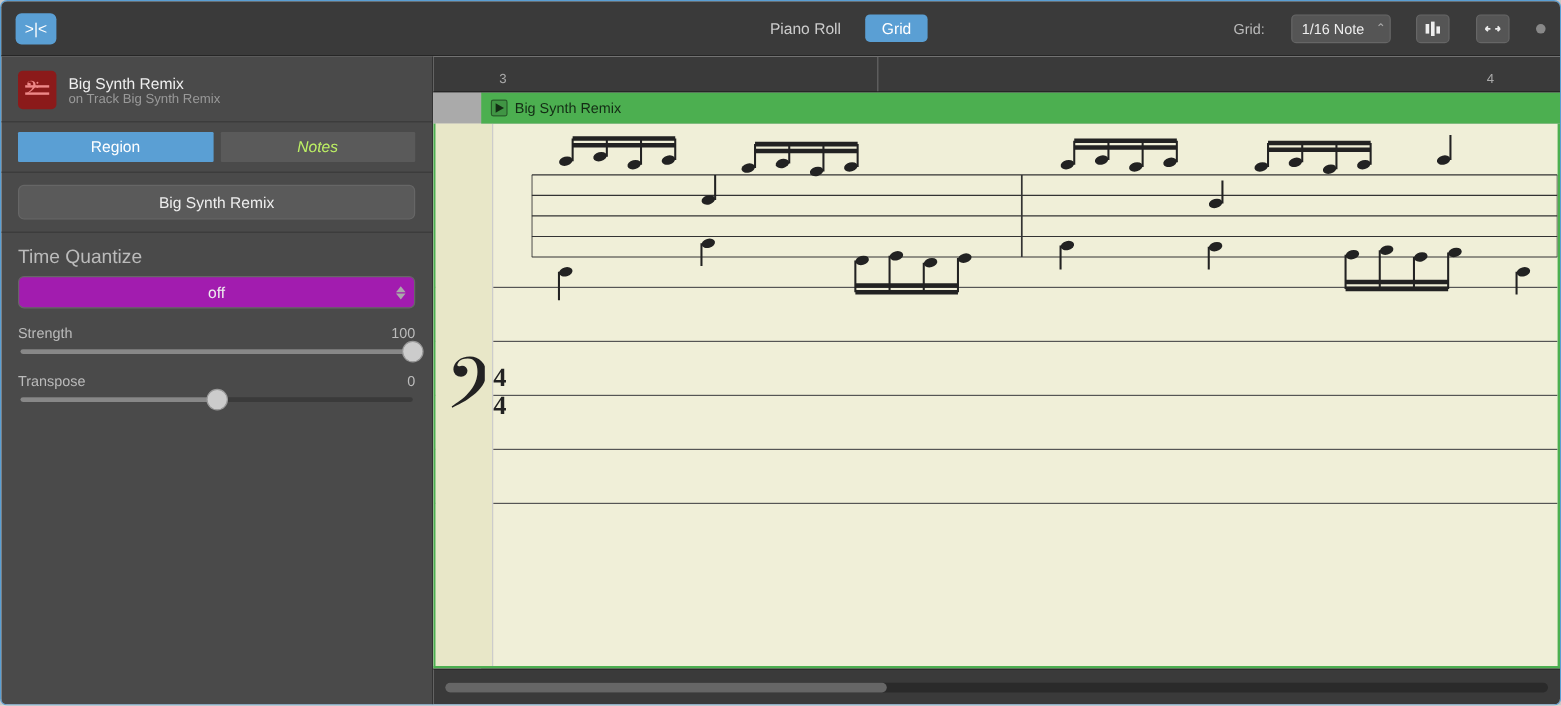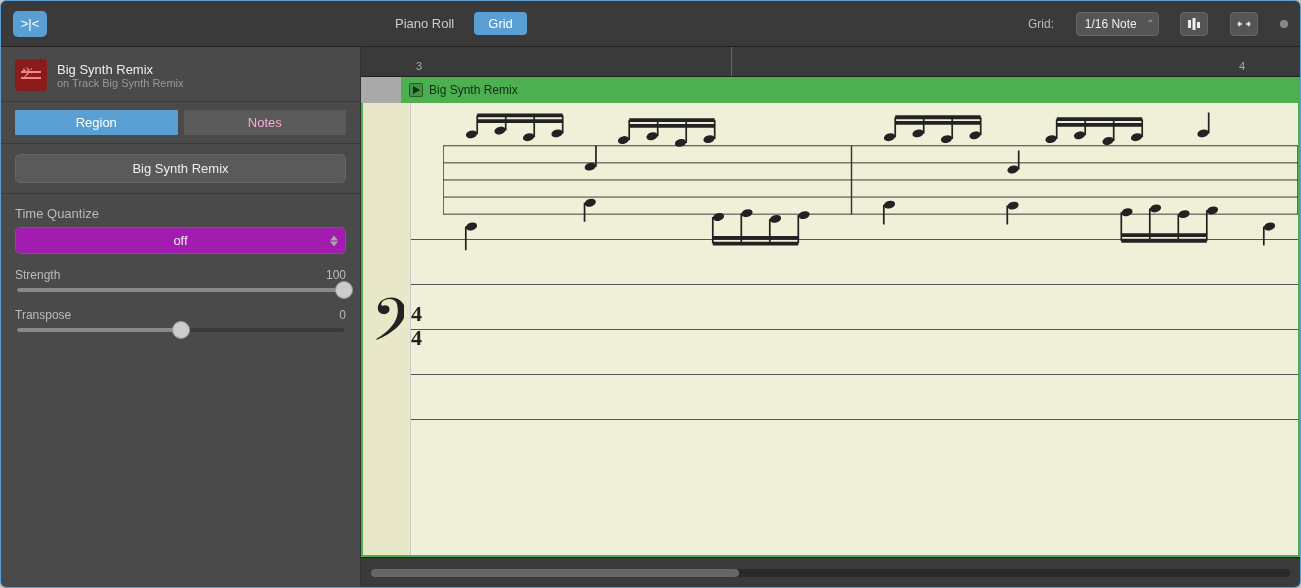--- a/index.html
+++ b/index.html
@@ -51,21 +51,21 @@
       align-items: center;
       justify-content: center;
       color: white;
       font-size: 13px;
     }
 
     .toolbar-center {
       flex: 1;
       display: flex;
       align-items: center;
-      justify-content: flex-start;
+      justify-content: center;
       gap: 6px;
     }
 
     .view-btn {
       background: transparent;
       border: none;
       color: #ccc;
       font-size: 13px;
       cursor: pointer;
       padding: 4px 14px;
@@ -227,21 +227,22 @@
       font-weight: 500;
     }
 
     .tab-btn.active {
       background: #5a9fd4;
       color: white;
     }
 
     .tab-btn.inactive {
       background: #5a5a5a;
-      color: #f9a8d4;
+      color: #bef264;
+      font-style: italic;
     }
 
     .region-name-section {
       padding: 10px 14px;
       border-bottom: 1px solid #3a3a3a;
     }
 
     .region-name-btn {
       width: 100%;
       background: #5a5a5a;
@@ -253,21 +254,21 @@
       cursor: pointer;
       text-align: center;
     }
 
     .param-section {
       padding: 12px 14px;
     }
 
     .param-label {
       color: #bbb;
-      font-size: 13px;
+      font-size: 16px;
       margin-bottom: 6px;
     }
 
     .param-row {
       display: flex;
       align-items: center;
       margin-bottom: 14px;
     }
 
     .select-wrapper {

